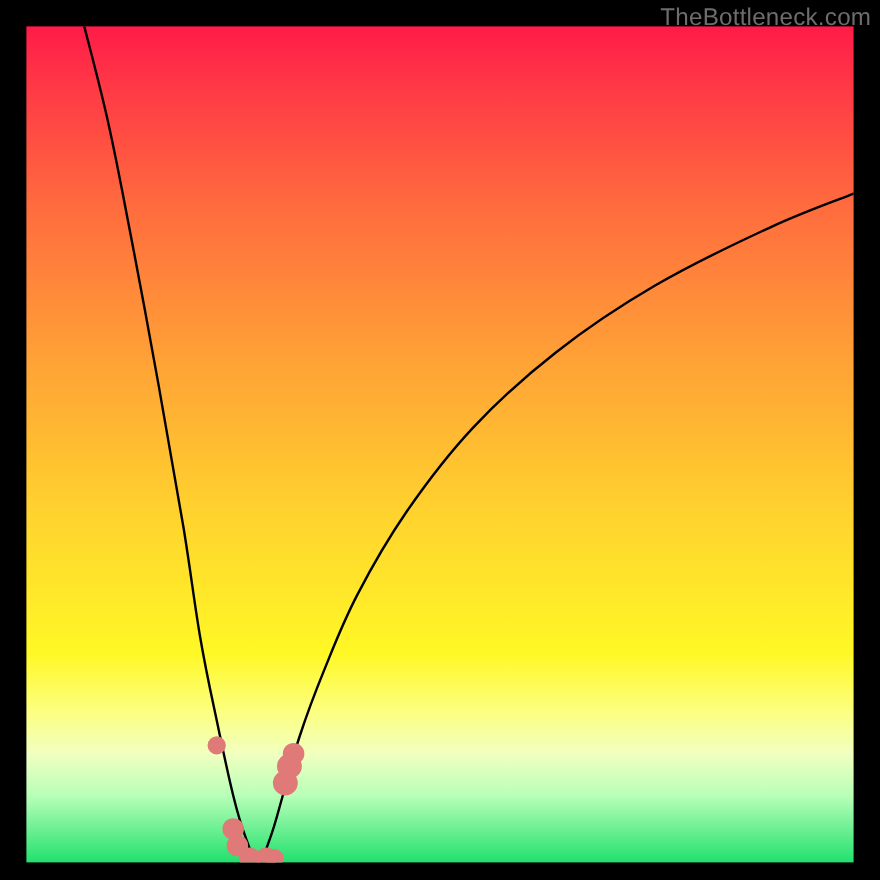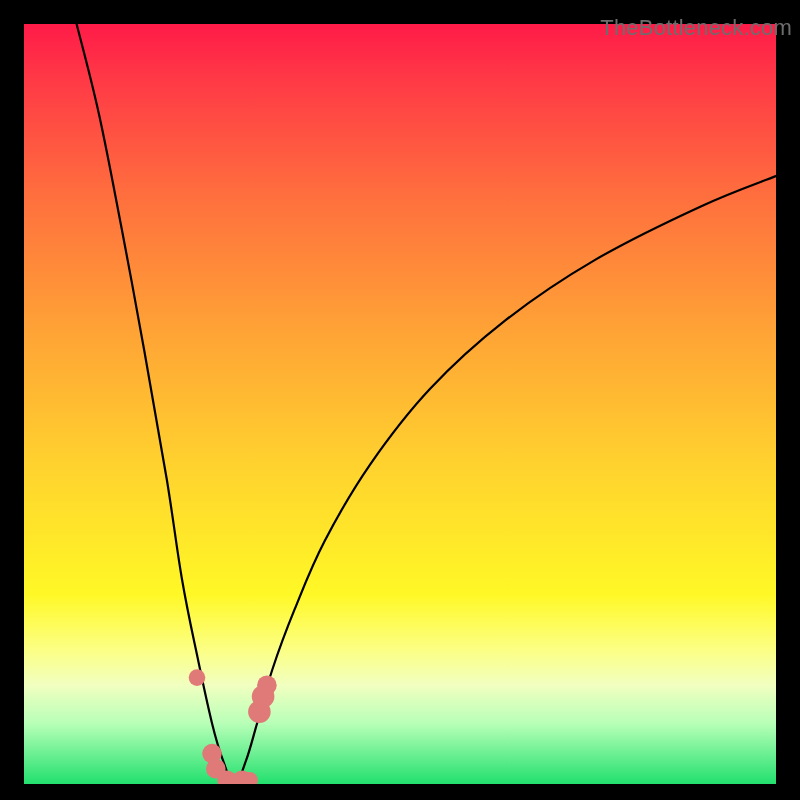--- a/index.html
+++ b/index.html
@@ -25,21 +25,21 @@
       #ffd22e 58%,
       #fff826 75%,
       #fcff80 82%,
       #f1ffc0 87%,
       #b8ffb8 92%,
       #22e06e 100%
     );
   }
   .watermark {
     position: absolute;
-    top: 15px;
+    top: 3px;
     right: 8px;
     color: #6d6d6d;
     font-size: 22px;
     font-weight: 500;
     letter-spacing: 0.2px;
     user-select: none;
   }
   svg.plot {
     position: absolute;
     inset: 0;

